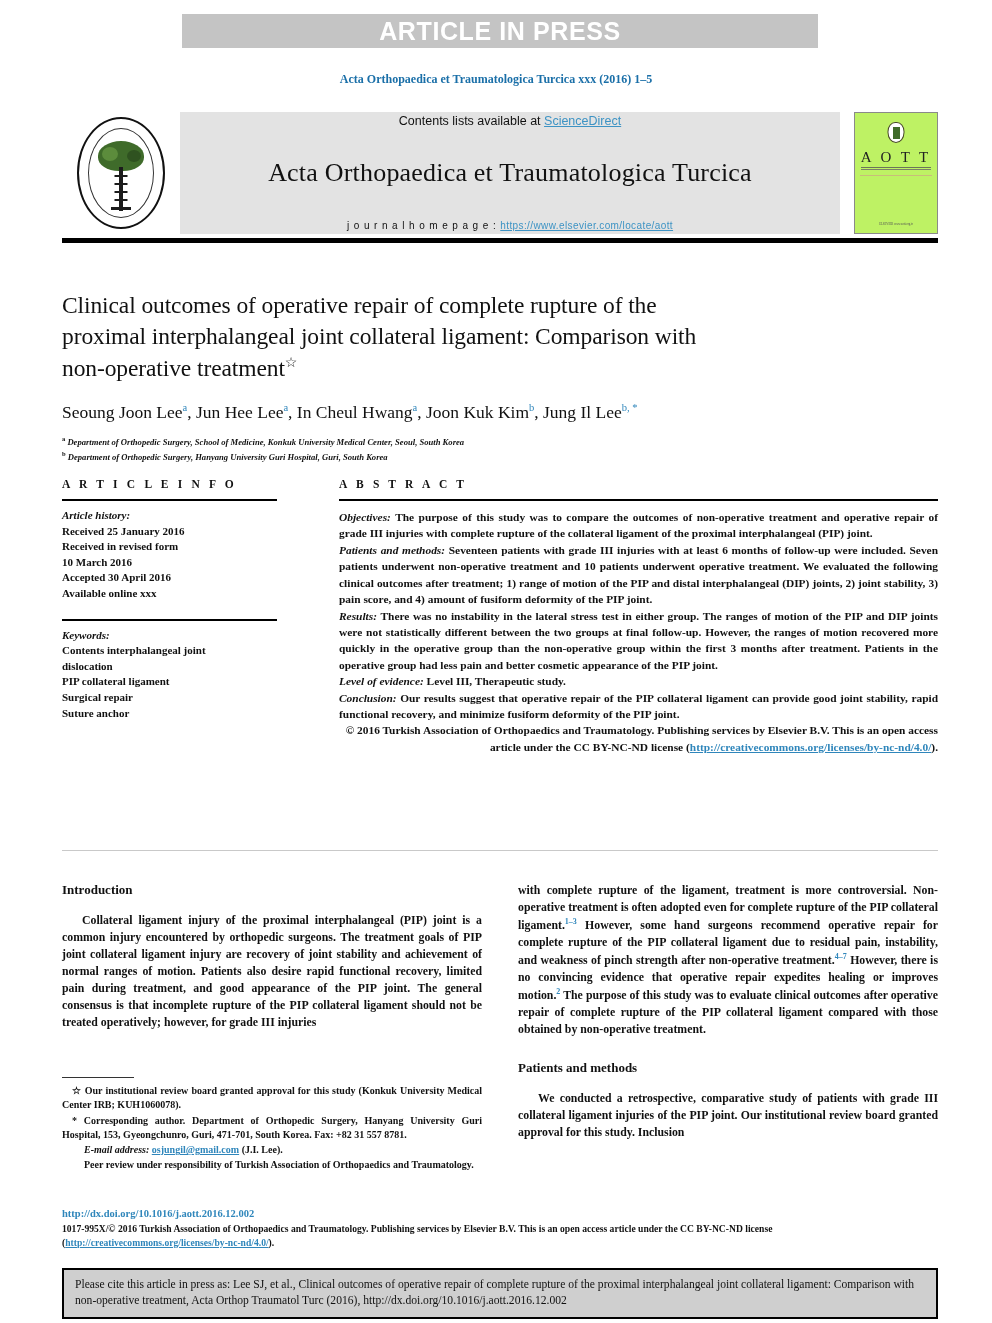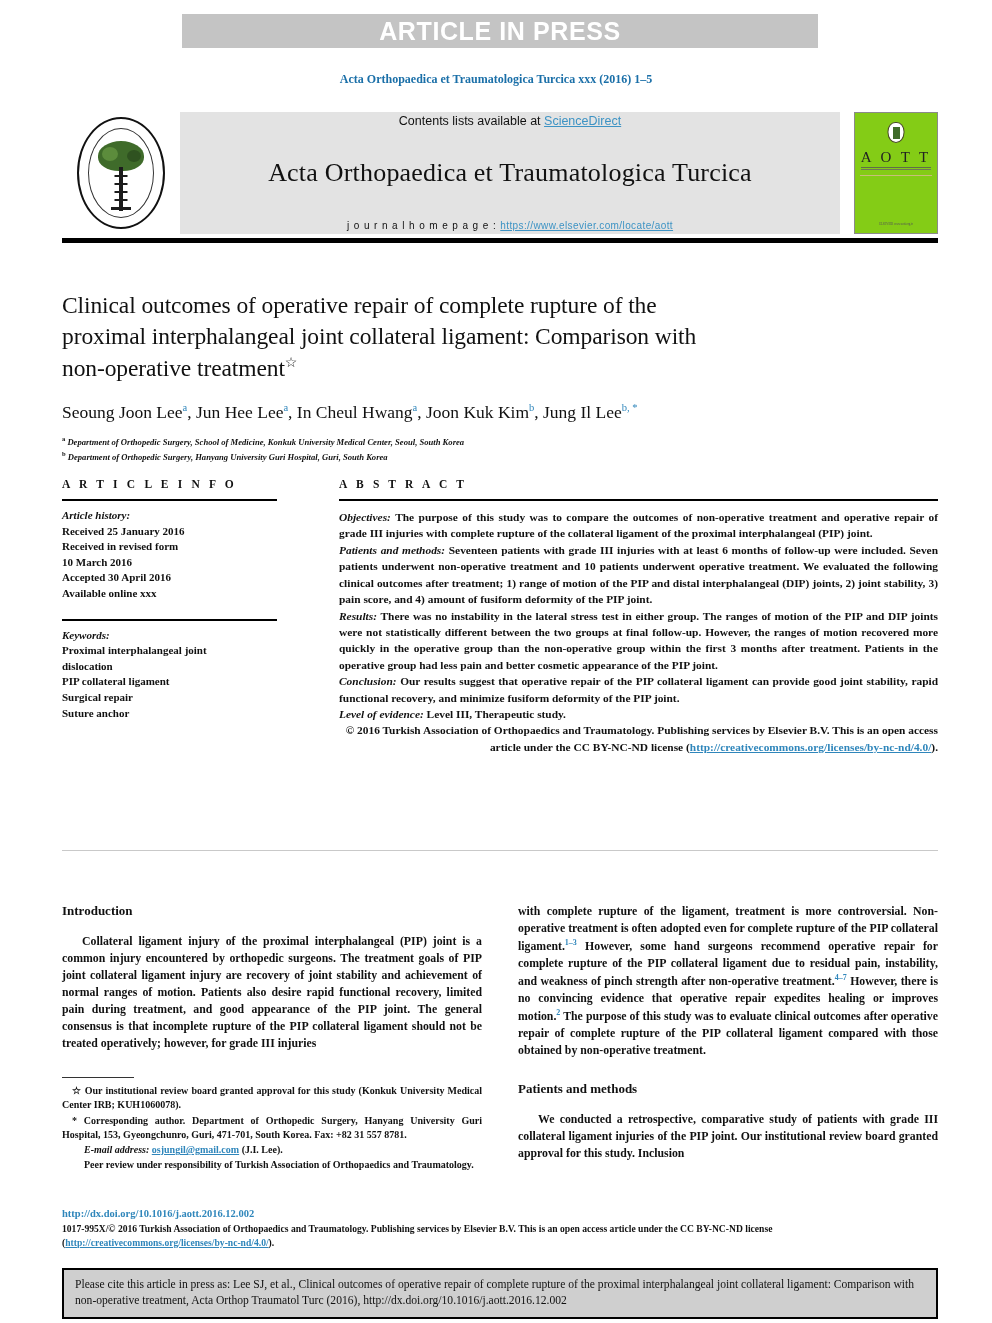--- a/index.html
+++ b/index.html
@@ -160,21 +160,21 @@
     letter-spacing: 0.9px;
     color: #111;
   }
   .mast-home .hp-link { color: #3d93c4; letter-spacing: 0.4px; }
 
   .mast-cover {
     width: 84px;
     flex: 0 0 84px;
     margin-left: 14px;
     border: 1px solid #8a8a8a;
-    background: #84cc16;
+    background: #bef264;
     position: relative;
   }
   .cover-crest {
     position: absolute;
     left: 50%; top: 9px;
     transform: translateX(-50%);
     width: 17px; height: 21px;
     border: 1px solid #4a4a2a;
     border-radius: 45% 45% 50% 50%;
     background: #fff;
@@ -324,21 +324,20 @@
     background: #c9c9c9;
   }
 
   
   .body-cols {
     position: absolute;
     left: 62px;
     top: 882px;
     width: 876px;
     display: flex;
-    margin-top: 21px;
   }
   .bcol { width: 420px; flex: 0 0 420px; }
   .bcol.right { margin-left: 36px; }
 
   .h-sec {
     font-size: 13px;
     font-weight: bold;
     color: #111;
     margin: 0 0 14px 0;
   }
@@ -483,37 +482,37 @@
       <div>Received 25 January 2016</div>
       <div>Received in revised form</div>
       <div>10 March 2016</div>
       <div>Accepted 30 April 2016</div>
       <div>Available online xxx</div>
     </div>
     <div class="info-gap"></div>
     <div class="hr-thin hr-info"></div>
     <div class="info-body">
       <div class="italic-head">Keywords:</div>
-      <div>Proximal interphalangeal joint</div>
+      <div>Contents interphalangeal joint</div>
       <div>dislocation</div>
       <div>PIP collateral ligament</div>
       <div>Surgical repair</div>
       <div>Suture anchor</div>
     </div>
   </div>
 
   <div class="col-abstract">
     <div class="sec-head">A B S T R A C T</div>
     <div class="hr-thin"></div>
     <div class="abs-body">
       <p><span class="abs-lbl">Objectives:</span><span> The purpose of this study was to compare the outcomes of non-operative treatment and operative repair of grade III injuries with complete rupture of the collateral ligament of the proximal interphalangeal (PIP) joint.</span></p>
       <p><span class="abs-lbl">Patients and methods:</span><span> Seventeen patients with grade III injuries with at least 6 months of follow-up were included. Seven patients underwent non-operative treatment and 10 patients underwent operative treatment. We evaluated the following clinical outcomes after treatment; 1) range of motion of the PIP and distal interphalangeal (DIP) joints, 2) joint stability, 3) pain score, and 4) amount of fusiform deformity of the PIP joint.</span></p>
       <p><span class="abs-lbl">Results:</span><span> There was no instability in the lateral stress test in either group. The ranges of motion of the PIP and DIP joints were not statistically different between the two groups at final follow-up. However, the ranges of motion recovered more quickly in the operative group than the non-operative group within the first 3 months after treatment. Patients in the operative group had less pain and better cosmetic appearance of the PIP joint.</span></p>
+      <p><span class="abs-lbl">Level of evidence:</span><span> Level III, Therapeutic study.</span></p>
       <p><span class="abs-lbl">Conclusion:</span><span> Our results suggest that operative repair of the PIP collateral ligament can provide good joint stability, rapid functional recovery, and minimize fusiform deformity of the PIP joint.</span></p>
-      <p><span class="abs-lbl">Level of evidence:</span><span> Level III, Therapeutic study.</span></p>
       <p class="abs-copy abs-right"><span>© 2016 Turkish Association of Orthopaedics and Traumatology. Publishing services by Elsevier B.V. This is an open access article under the CC BY-NC-ND license (</span><a class="cc-link" href="#">http://creativecommons.org/licenses/by-nc-nd/4.0/</a><span>).</span></p>
     </div>
   </div>
 </div>
 
 <div class="mid-rule"></div>
 
 <div class="body-cols">
 
   <div class="bcol left">

